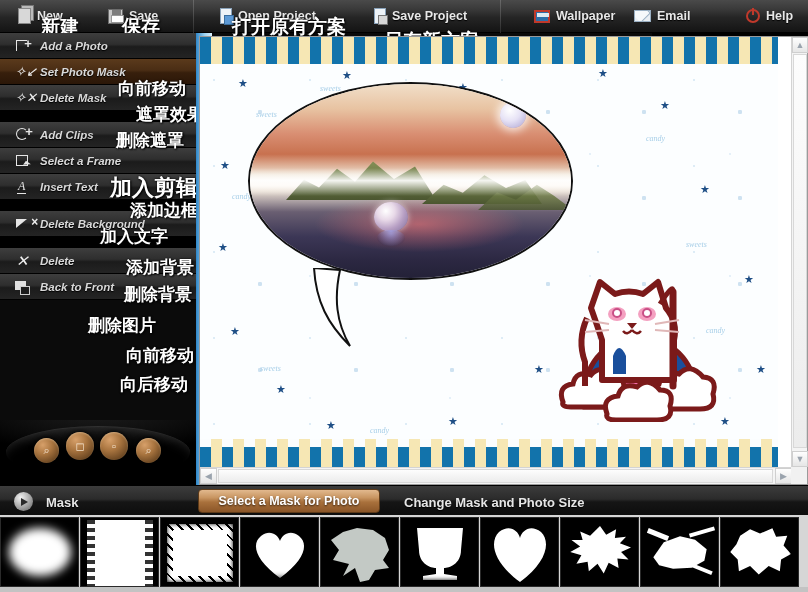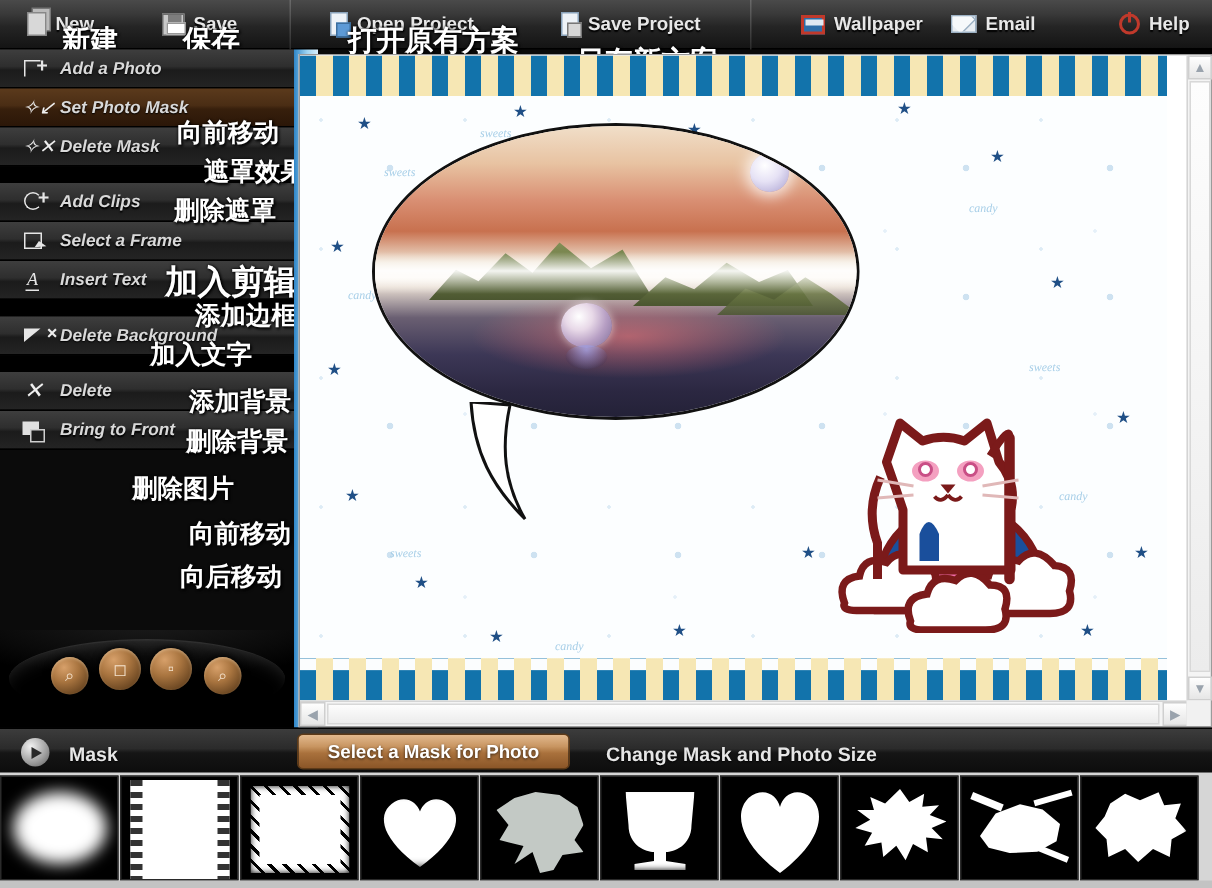--- a/index.html
+++ b/index.html
@@ -319,21 +319,21 @@
       <div class="menu-item">
         <span class="menu-ico">
             <i class="g-del">✕</i>
           </span>
         <span class="menu-label">Delete</span>
       </div>
       <div class="menu-item">
         <span class="menu-ico">
             <i class="g-front"></i>
           </span>
-        <span class="menu-label">Bring to Front</span>
+        <span class="menu-label">Back to Front</span>
       </div>
     </div>
 
     <div class="zoomdock">
       <div class="zbtn small" style="left:34px;top:18px;">
         <span>⌕</span>
       </div>
       <div class="zbtn" style="left:66px;top:12px;">
         <span>◻</span>
       </div>

